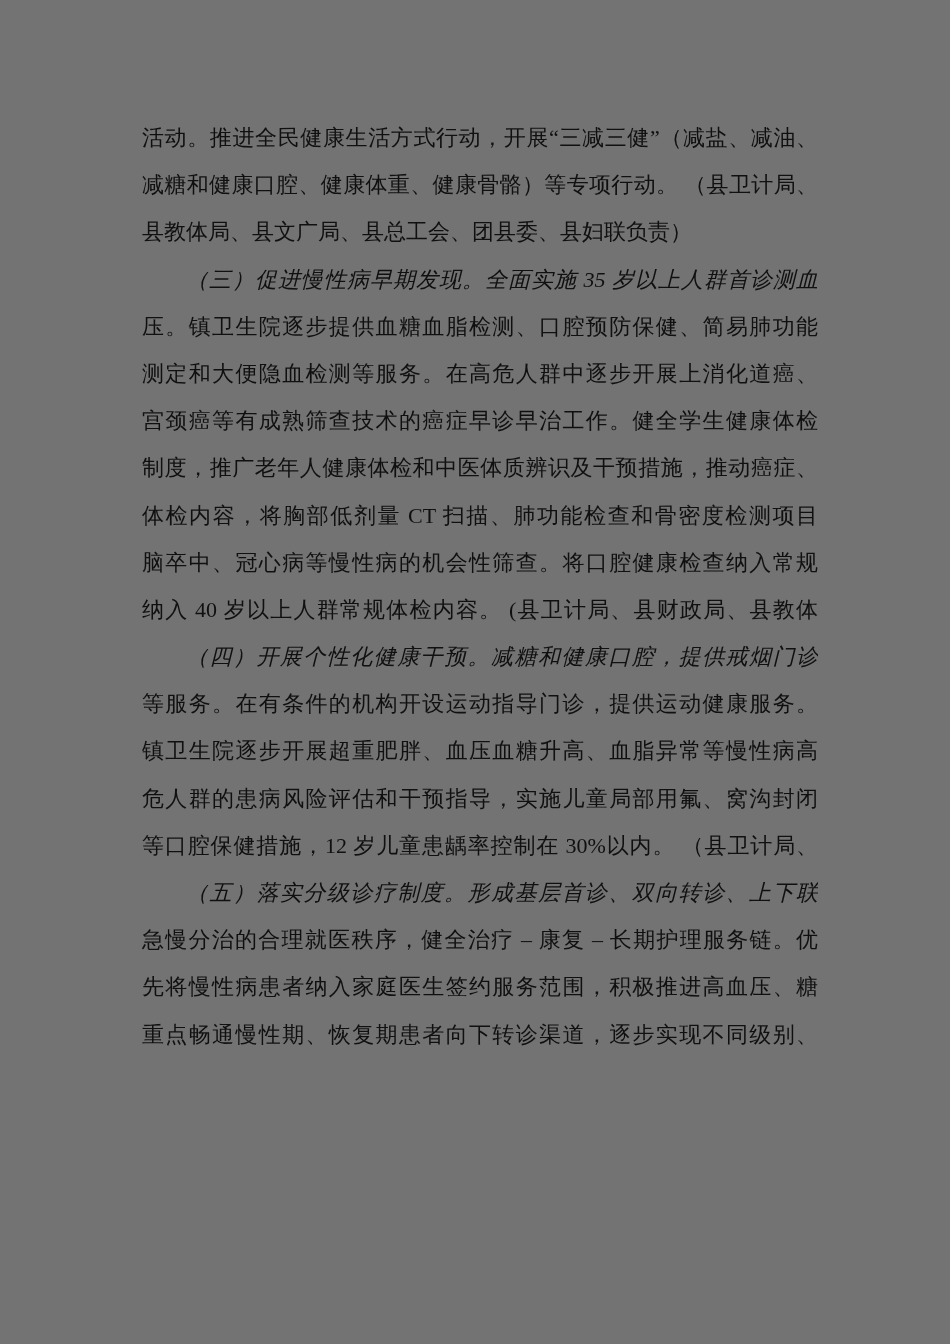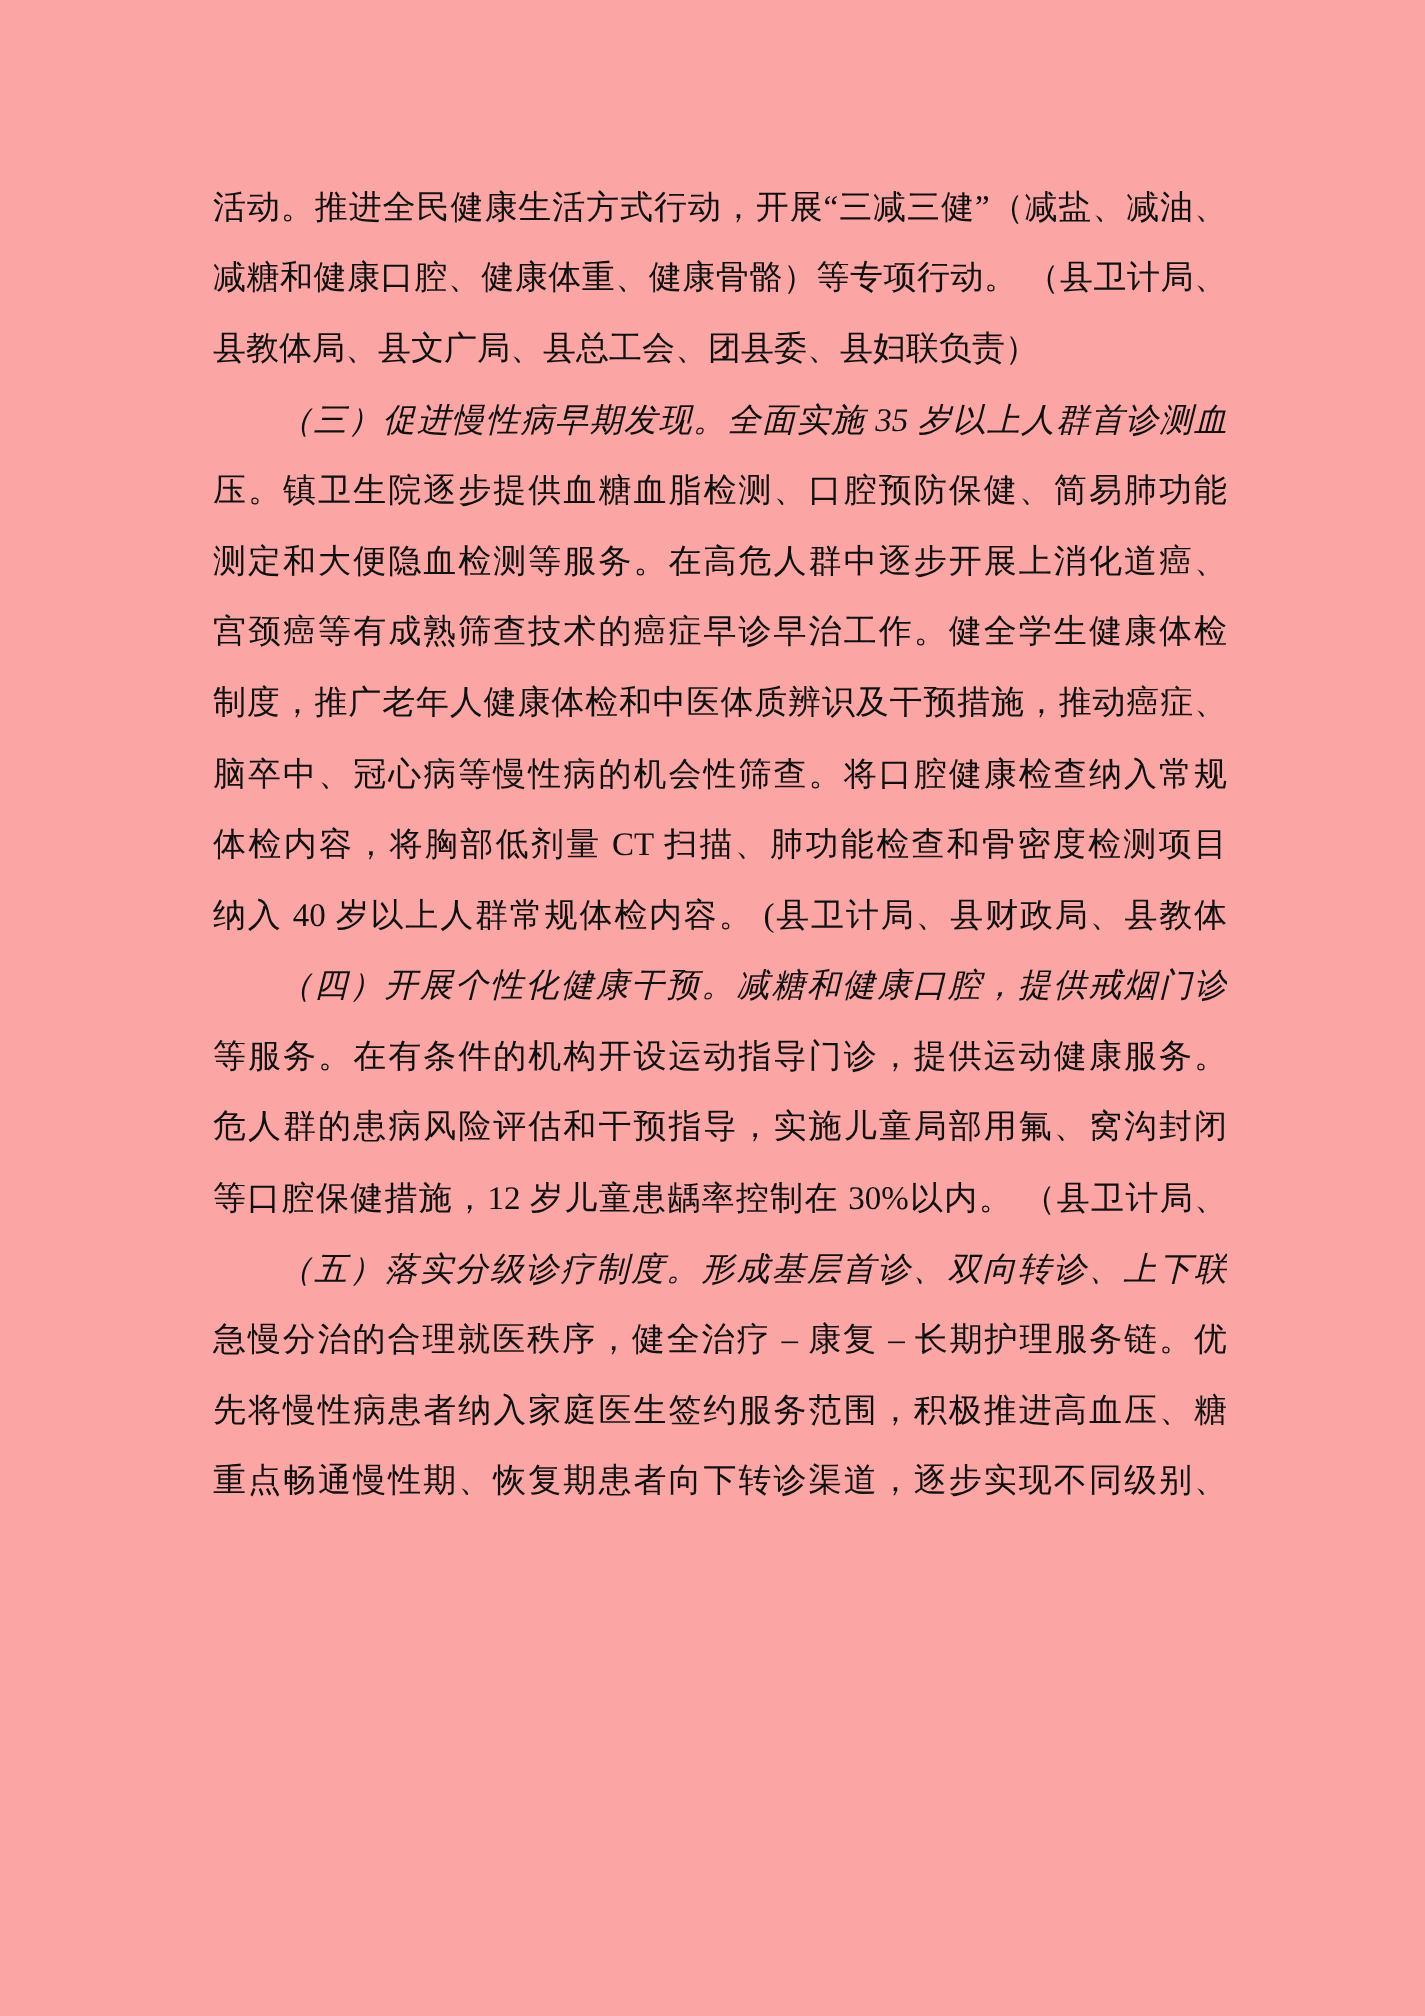--- a/index.html
+++ b/index.html
@@ -14,21 +14,21 @@
     overflow: hidden;
     font-family: "Liberation Serif", "DejaVu Serif", serif;
     color: #101010;
   }
   .page {
     position: absolute;
     left: 0;
     top: 0;
     width: 950px;
     height: 1344px;
-    background: #fca5a5;
+    background: #737373;
   }
   .doc {
     position: absolute;
     left: 142px;
     top: 114px;
     width: 676px;
   }
   .line {
     height: 47.2px;
     line-height: 47.2px;
@@ -55,25 +55,26 @@
 <div class="page">
   <div class="doc">
       <div class="line">活动。推进全民健康生活方式行动，开展“三减三健”（减盐、减油、</div>
       <div class="line">减糖和健康口腔、健康体重、健康骨骼）等专项行动。 （县卫计局、</div>
       <div class="line end">县教体局、县文广局、县总工会、团县委、县妇联负责）</div>
       <div class="line indent">（三）促进慢性病早期发现。全面实施 35 岁以上人群首诊测血</div>
       <div class="line">压。镇卫生院逐步提供血糖血脂检测、口腔预防保健、简易肺功能</div>
       <div class="line">测定和大便隐血检测等服务。在高危人群中逐步开展上消化道癌、</div>
       <div class="line">宫颈癌等有成熟筛查技术的癌症早诊早治工作。健全学生健康体检</div>
       <div class="line">制度，推广老年人健康体检和中医体质辨识及干预措施，推动癌症、</div>
+      <div class="line">体检内容，将胸部低剂量 CT 扫描、肺功能检查和骨密度检测项目</div>
       <div class="line">脑卒中、冠心病等慢性病的机会性筛查。将口腔健康检查纳入常规</div>
-      <div class="line">体检内容，将胸部低剂量 CT 扫描、肺功能检查和骨密度检测项目</div>
       <div class="line">纳入 40 岁以上人群常规体检内容。 (县卫计局、县财政局、县教体</div>
       <div class="line indent">（四）开展个性化健康干预。减糖和健康口腔，提供戒烟门诊</div>
       <div class="line">等服务。在有条件的机构开设运动指导门诊，提供运动健康服务。</div>
+      <div class="line">镇卫生院逐步开展超重肥胖、血压血糖升高、血脂异常等慢性病高</div>
       <div class="line">危人群的患病风险评估和干预指导，实施儿童局部用氟、窝沟封闭</div>
       <div class="line">等口腔保健措施，12 岁儿童患龋率控制在 30%以内。 （县卫计局、</div>
       <div class="line indent">（五）落实分级诊疗制度。形成基层首诊、双向转诊、上下联动、</div>
       <div class="line">急慢分治的合理就医秩序，健全治疗 – 康复 – 长期护理服务链。优</div>
       <div class="line">先将慢性病患者纳入家庭医生签约服务范围，积极推进高血压、糖</div>
       <div class="line">重点畅通慢性期、恢复期患者向下转诊渠道，逐步实现不同级别、</div>
     </div>
 </div>
 
 </body></html>

